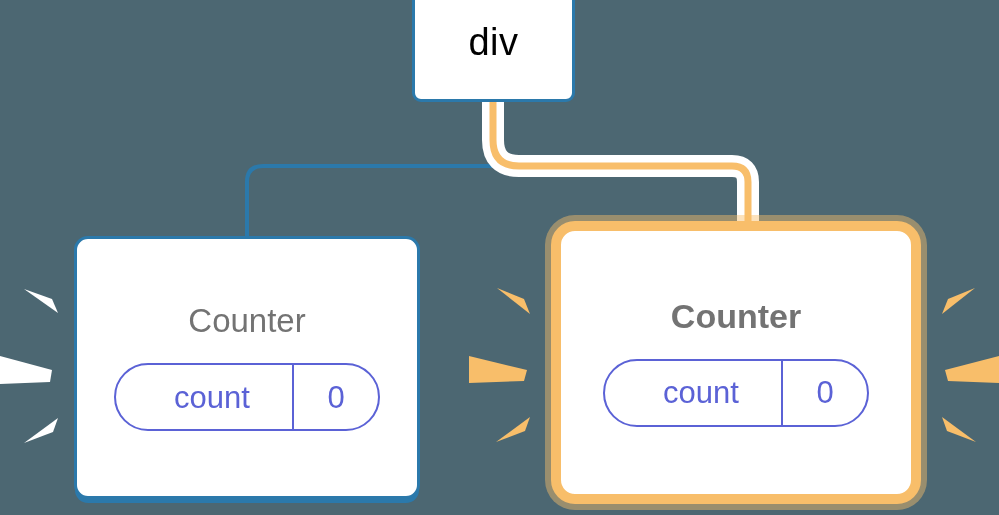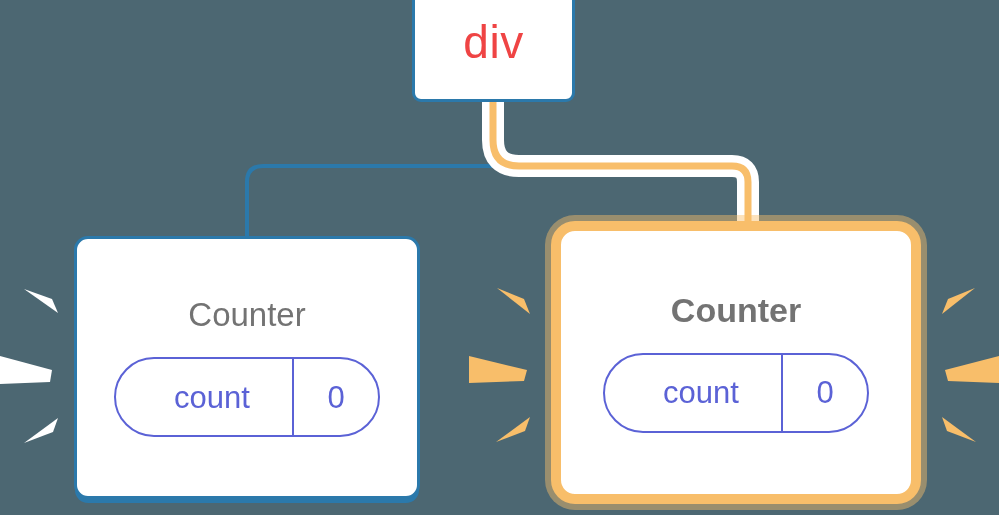--- a/index.html
+++ b/index.html
@@ -45,22 +45,22 @@
 
   .node-div {
     left: 412px;
     top: -18px;
     width: 163px;
     height: 120px;
     border: 3px solid #2b79ab;
     border-radius: 9px;
   }
   .node-div .node-title {
-    font-size: 46px;
-    color: #ef4444;
+    font-size: 38px;
+    color: #000000;
     font-weight: 400;
     letter-spacing: 0.5px;
     margin-top: 26px;
   }
 
   .node-counter-left {
     left: 74px;
     top: 236px;
     width: 346px;
     height: 263px;
@@ -90,21 +90,21 @@
     font-weight: 700;
     font-size: 34px;
   }
 
   
   .pill {
     display: flex;
     align-items: stretch;
     border: 2px solid #5b62d6;
     border-radius: 999px;
-    height: 80px;
+    height: 68px;
     box-sizing: border-box;
     overflow: hidden;
   }
   .pill-key, .pill-val {
     display: flex;
     align-items: center;
     justify-content: center;
     color: #5b62d6;
     font-size: 31px;
     line-height: 1;

